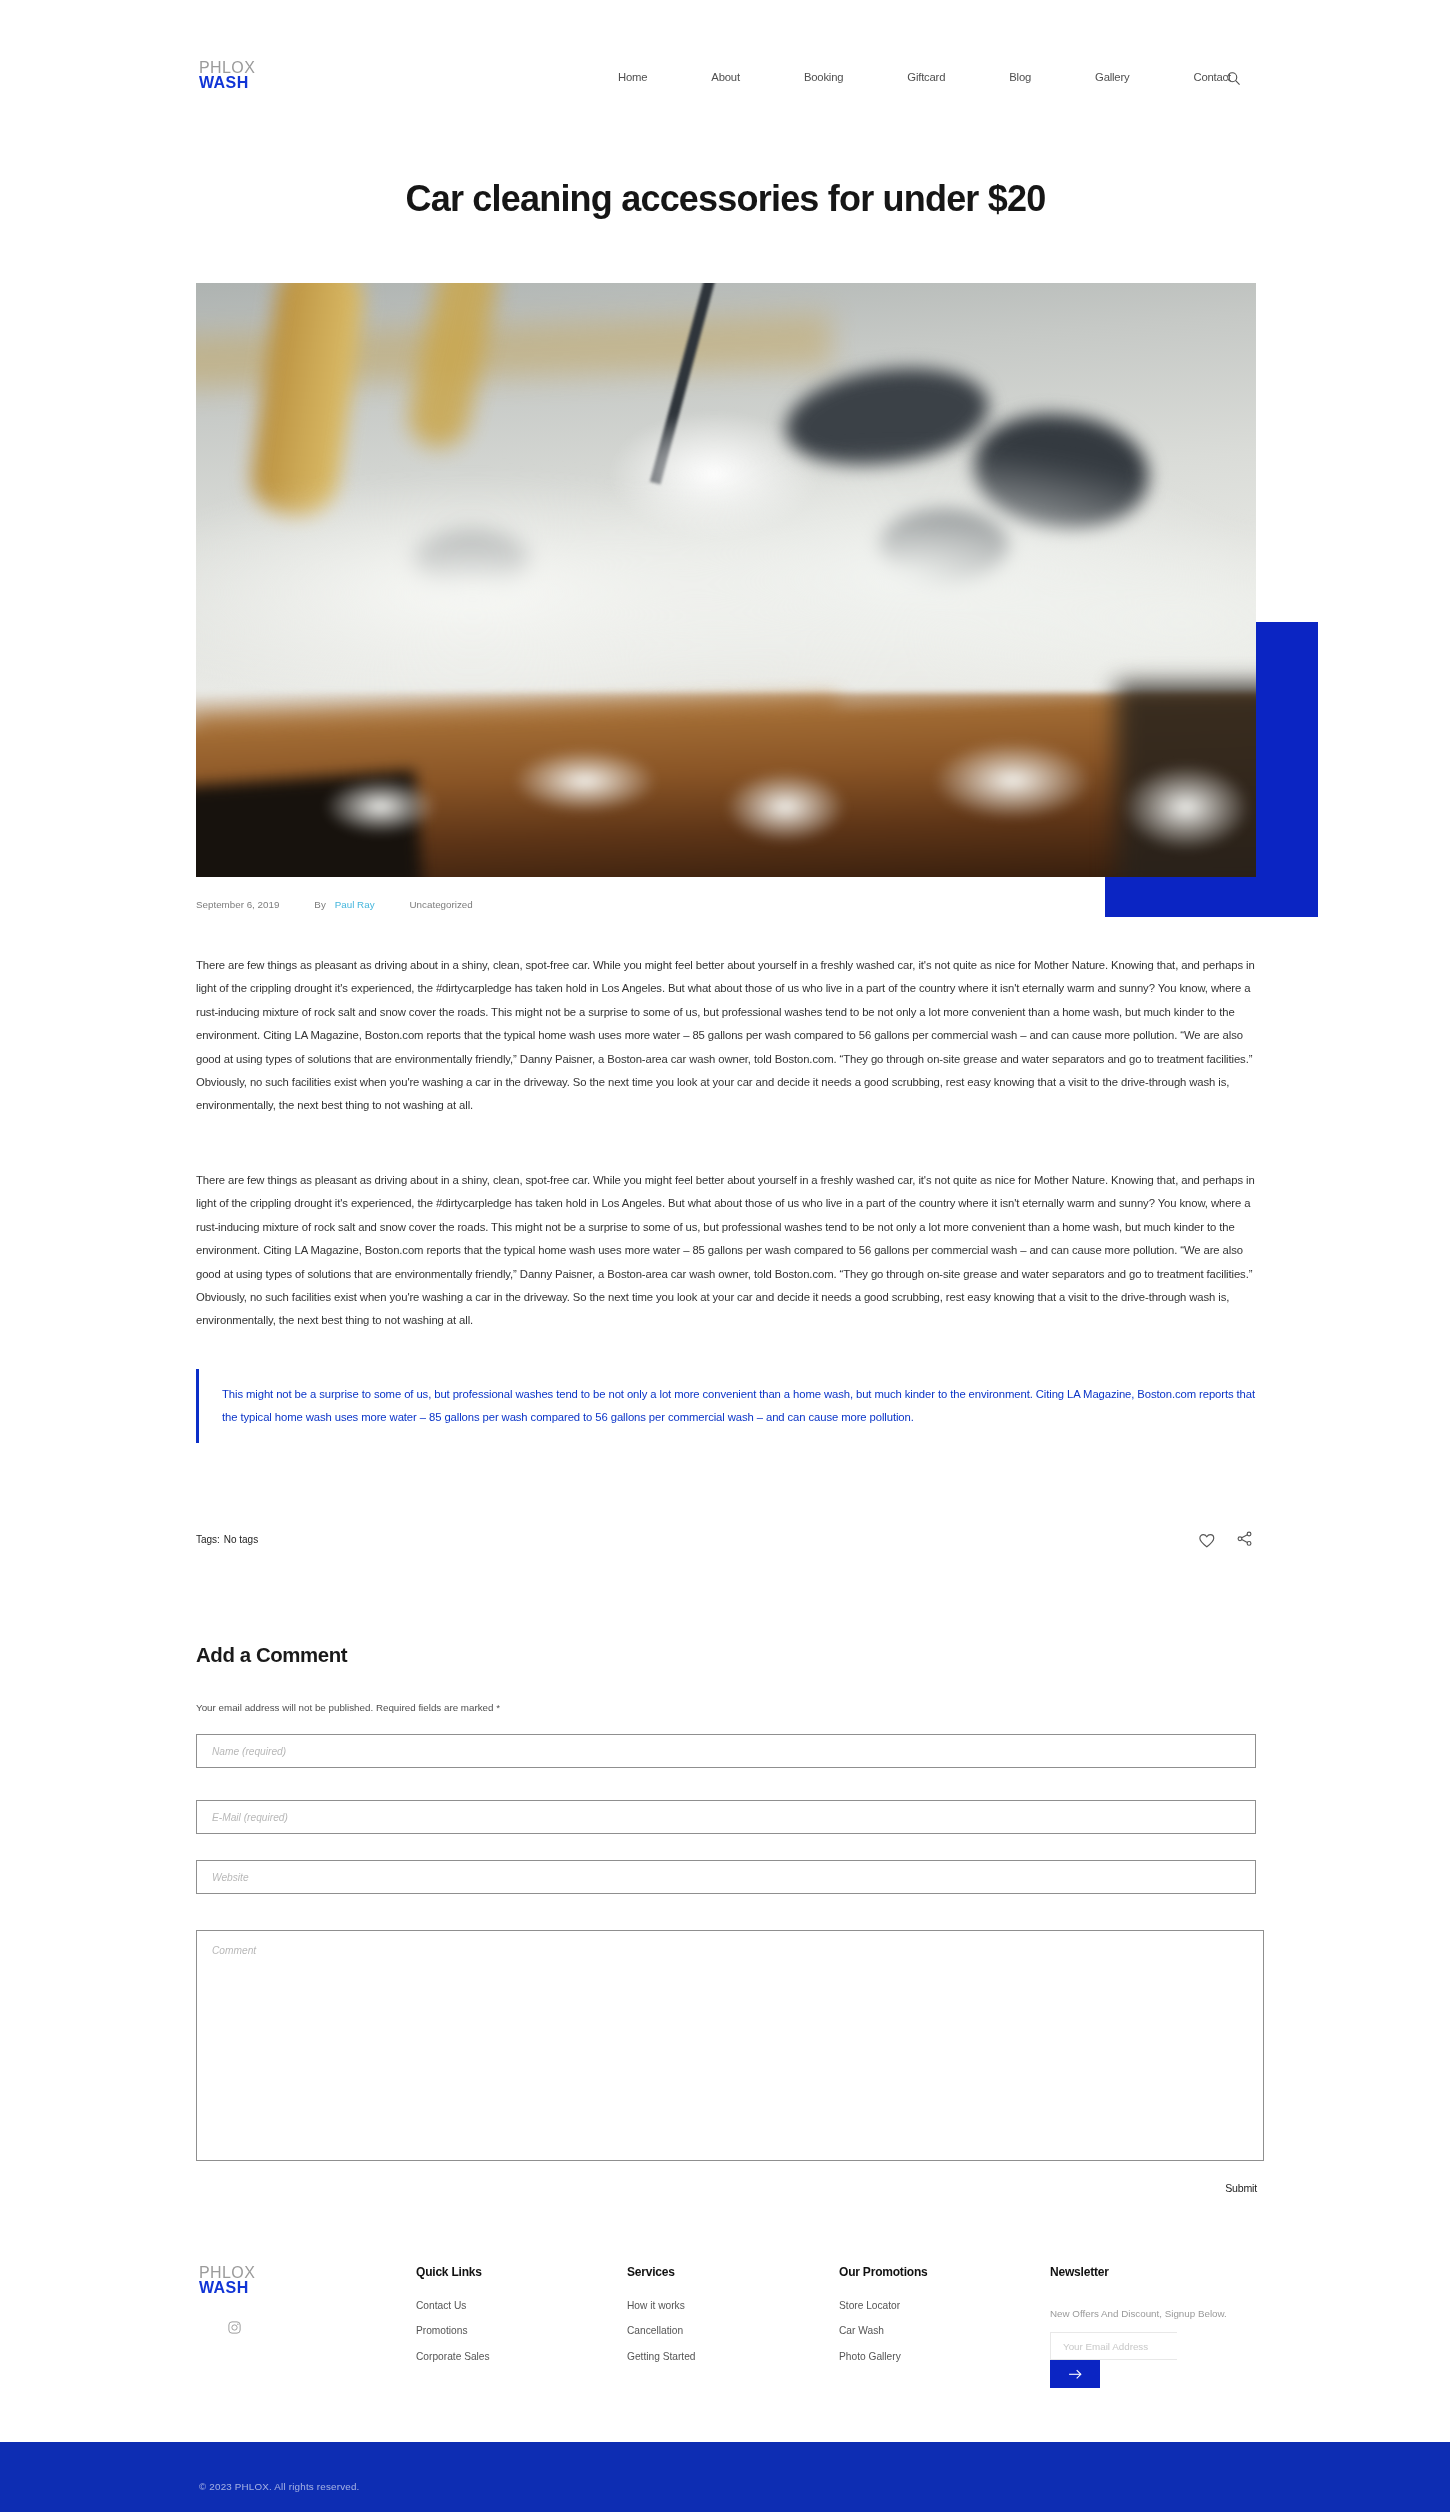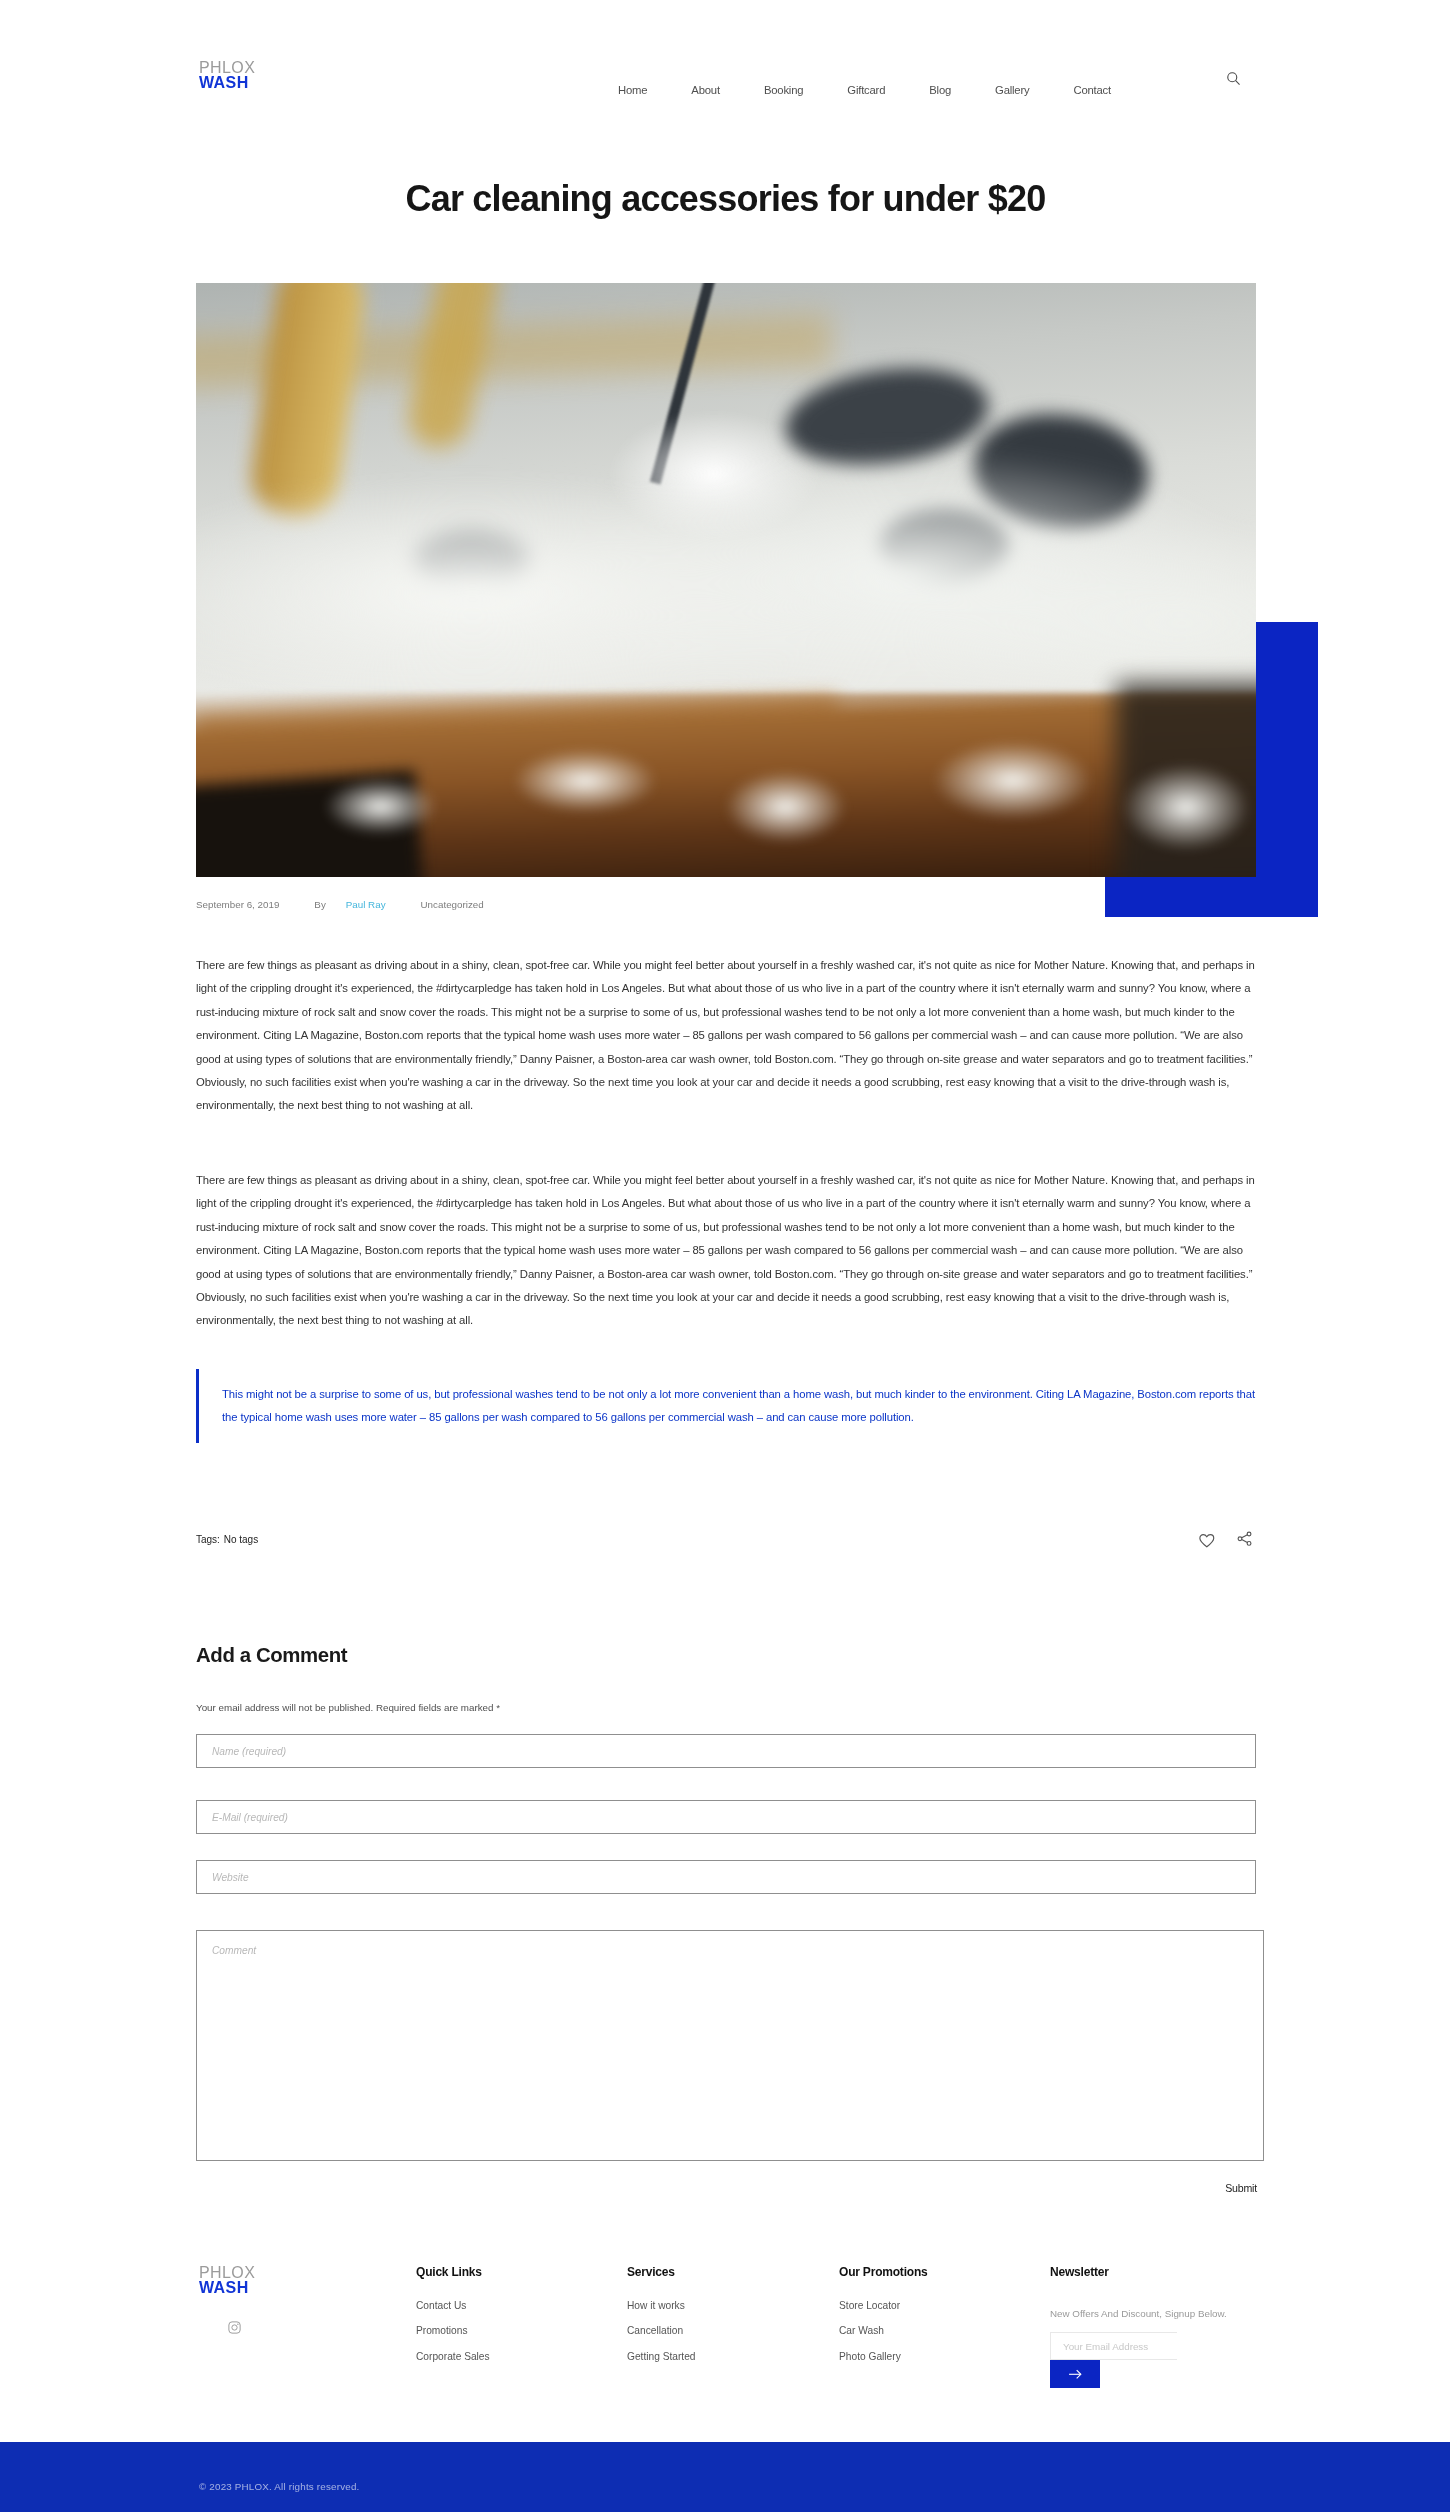--- a/index.html
+++ b/index.html
@@ -5,21 +5,21 @@
 <style>
   * { margin:0; padding:0; box-sizing:border-box; }
   html,body { width:1451px; height:2512px; background:#ffffff; position:relative;
     font-family:"Liberation Sans","DejaVu Sans",sans-serif; color:#333; overflow:hidden; }
   a { text-decoration:none; color:inherit; cursor:pointer; }
 
   
   .logo { position:absolute; left:199px; top:60px; display:flex; flex-direction:column; line-height:15px; letter-spacing:0.4px; cursor:pointer; }
   .logo .l-top { color:#9b9b9b; font-size:16px; font-weight:400; }
   .logo .l-bot { color:#1135d6; font-size:16px; font-weight:700; }
-  nav.main { position:absolute; left:618px; top:84px; display:flex; gap:44px; font-size:11.3px; color:#4f4f4f; letter-spacing:-0.2px;text-align:center; }
+  nav.main { position:absolute; left:618px; top:71px; display:flex; gap:64px; font-size:11.3px; color:#4f4f4f; letter-spacing:-0.2px;text-align:center; }
   .search-btn { position:absolute; left:1225px; top:70px; width:16.6px; height:16.6px; color:#4a4a4a; cursor:pointer; }
   svg { display:block; }
 
   
   h1.post-title { position:absolute; top:178px; left:0; width:1451px; text-align:center;
     font-size:36px; font-weight:700; color:#161616; letter-spacing:-0.8px; }
 
   
   .blue-box { position:absolute; left:1105px; top:622px; width:213px; height:295px; background:#0b25c3; }
   .hero { position:absolute; left:196px; top:283px; width:1060px; height:594px; overflow:hidden; background:#cfd3d2; }
@@ -45,21 +45,21 @@
   .h-darkright { right:-34px; top:400px; width:174px; height:212px; background:#27221c; filter:blur(12px); opacity:.85; }
   .h-spot { filter:blur(5.3px); background:radial-gradient(closest-side,rgba(250,251,248,.96),rgba(250,251,248,0)); }
   .h-s1 { left:128px; bottom:42px; width:113px; height:57px; }
   .h-s2 { left:317px; bottom:64px; width:144px; height:64px; }
   .h-s3 { left:529px; bottom:34px; width:121px; height:72px; }
   .h-s4 { left:737px; bottom:57px; width:159px; height:79px; }
   .h-s5 { left:926px; bottom:26.4px; width:128px; height:87px; }
 
   
   .meta { position:absolute; left:196px; top:899px; display:flex; gap:35px; font-size:9.8px; color:#7d7d7d; }
-  .meta .author { color:#45b6dc; margin-left:20px;text-align:right; }
+  .meta .author { color:#45b6dc; margin-left:9px;text-align:right; }
 
   
   .para { position:absolute; left:196px; width:1060px; font-size:11.3px; line-height:23.4px; color:#333; letter-spacing:-0.1px; }
   .p1 { top:954px; } .p2 { top:1169px; }
   blockquote.pull { position:absolute; left:196px; top:1369px; width:1060px; border-left:3.8px solid #0b2fc8;
     padding:13.6px 0 13.6px 23px; color:#0b35c8; font-size:11.3px; line-height:23.4px; letter-spacing:-0.1px; }
   .tagsrow { position:absolute; left:196px; top:1520px; width:1060px; height:39px; display:flex; justify-content:space-between; align-items:center; }
   .tags { font-size:10px; color:#222; }
   .tags .t-val { margin-left:3.8px; }
   .post-actions { display:flex; gap:19.6px; align-items:center; color:#555; }

